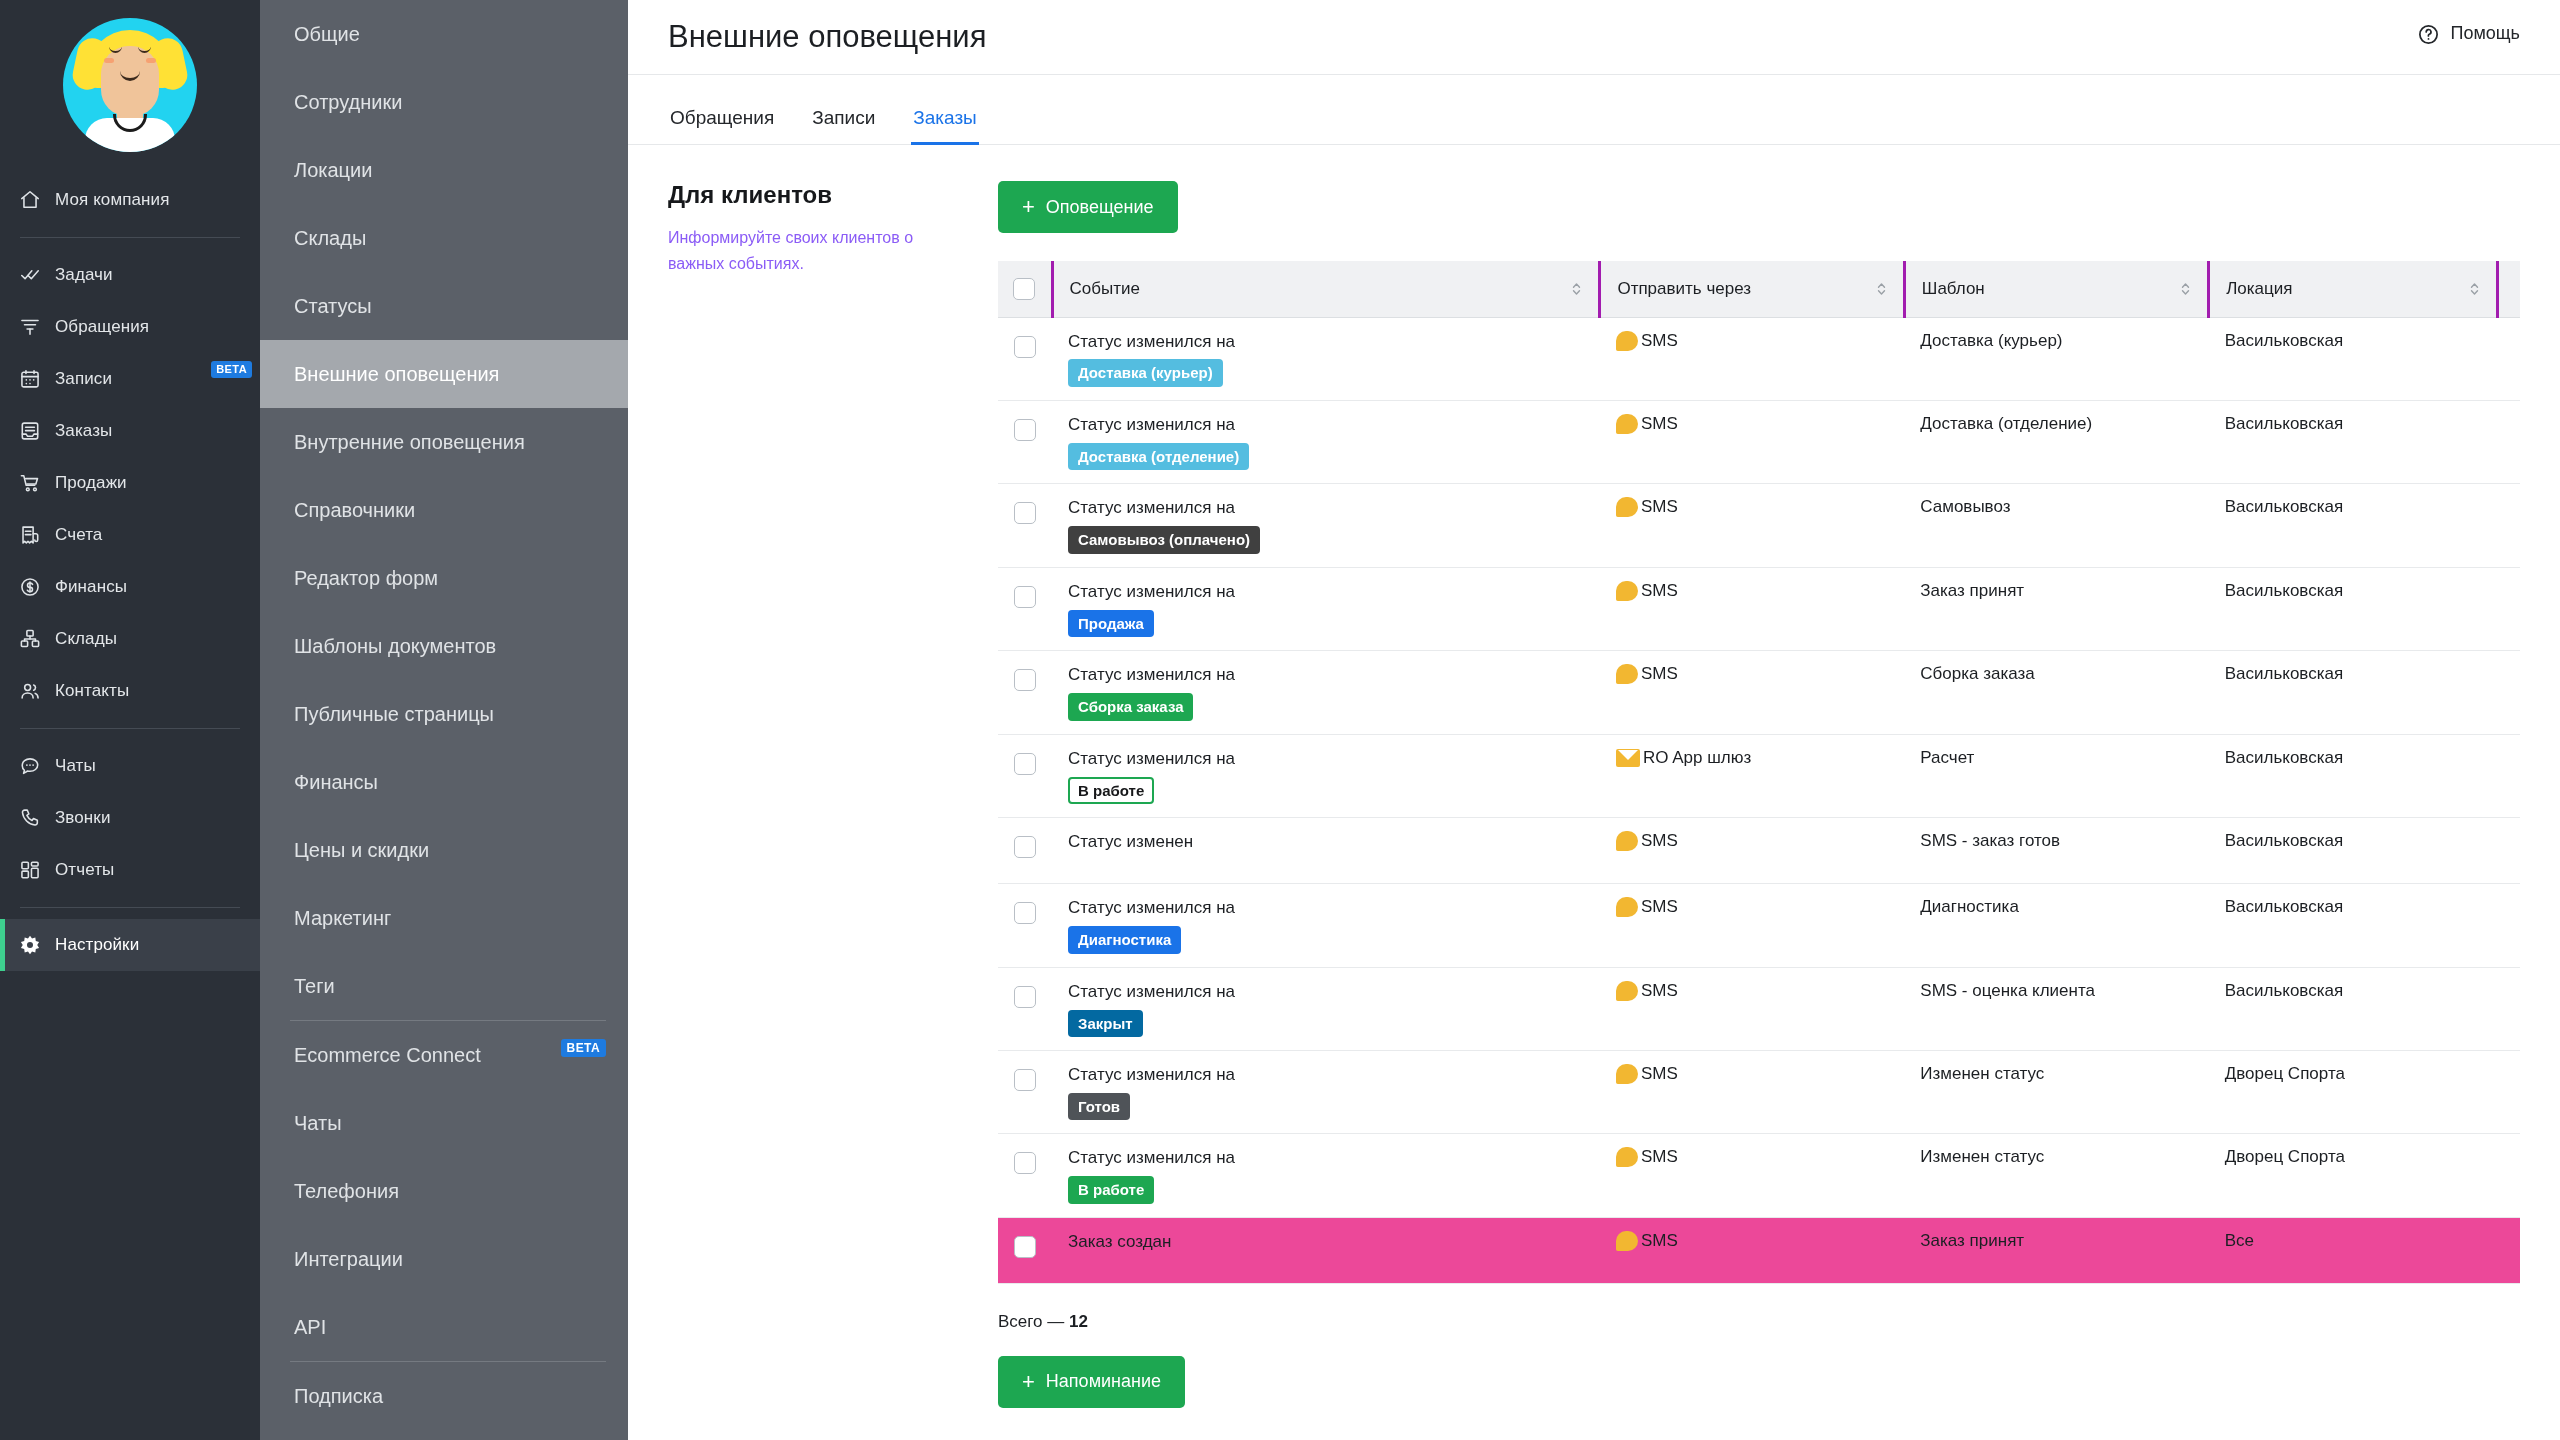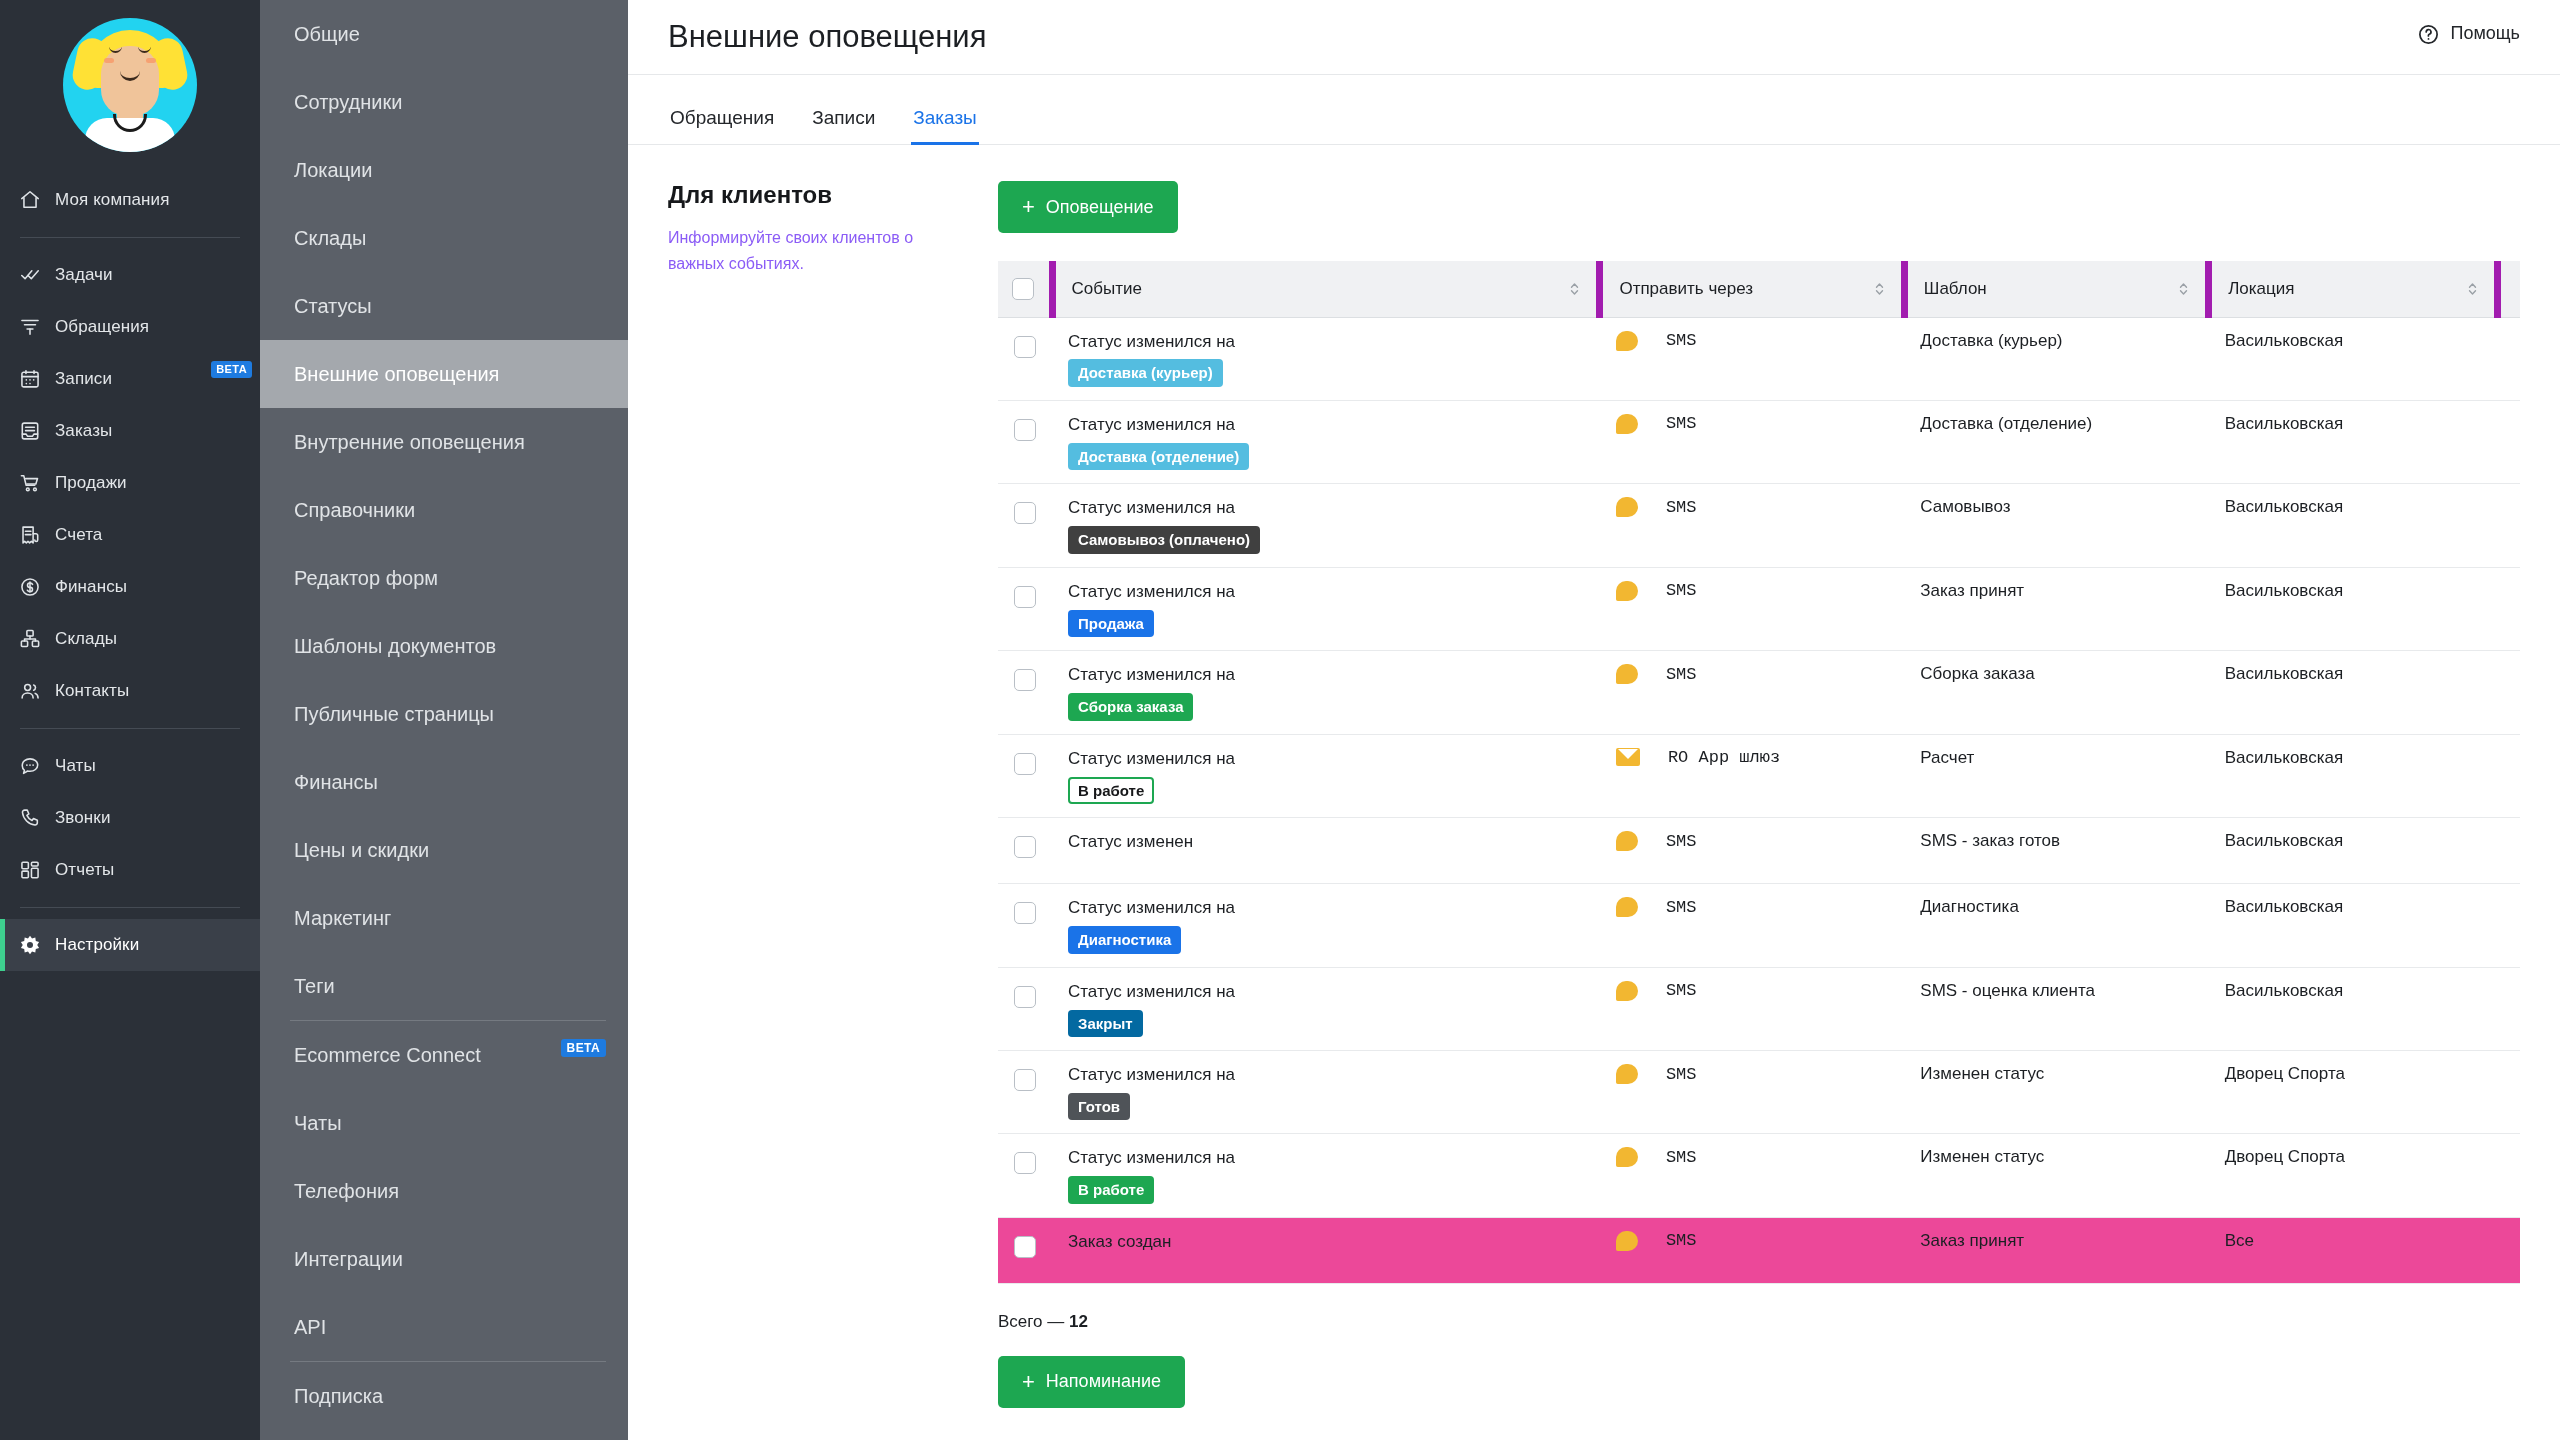--- a/index.html
+++ b/index.html
@@ -147,21 +147,21 @@
     background: #1da751; color: #fff; border: none;
     font-size: 18px; font-family: inherit;
     padding: 0 24px; height: 52px; border-radius: 5px; cursor: pointer;
   }
   .btn-green .plus { font-size: 22px; line-height: 1; font-weight: 400; }
 
   table.grid { width: 100%; border-collapse: collapse; margin-top: 28px; table-layout: fixed; }
   table.grid thead th {
     background: #f0f1f3; height: 56px; text-align: left;
     font-size: 17px; font-weight: 400; color: #1c1f23;
-    border-bottom: 1px solid #dcdfe2; border-right: 7px solid #a21caf;
+    border-bottom: 1px solid #dcdfe2; border-right: 3px solid #a21caf;
     padding: 0 16px; vertical-align: middle;
   }
   table.grid thead th:last-child { border-right: none; }
   .th-inner { display: flex; align-items: center; justify-content: space-between; }
   .sort-ico { display: inline-flex; flex-direction: column; line-height: 0; color: #9aa0a6; }
   .sort-ico svg { width: 11px; height: 16px; }
   .col-chk { width: 54px; padding: 0 !important; text-align: center !important; }
   .col-event { width: 36%; }
   .col-send  { width: 20%; }
   .col-tpl   { width: 20%; }
@@ -178,21 +178,21 @@
     vertical-align: top; height: 66px;
   }
   table.grid tbody tr.highlight td { background: #ec4899; }
   table.grid tbody td.col-chk { vertical-align: top; padding-top: 18px !important; }
   .evt-line { line-height: 1.35; margin-bottom: 6px; }
   .status-badge {
     display: inline-block; padding: 4px 10px; border-radius: 4px;
     font-size: 15px; font-weight: 700; color: #fff; line-height: 1.3;
   }
   .status-badge.outline { background: #ffffff !important; }
-  .send-cell { display: flex; align-items: center; gap: 28px; font-family: Liberation Mono, monospace; }
+  .send-cell { display: flex; align-items: center; gap: 3px; }
   .ico-sms {
     width: 22px; height: 20px; background: #f2b731;
     border-radius: 11px 11px 11px 2px; flex: 0 0 22px; display: inline-block;
   }
   .ico-mail {
     width: 24px; height: 18px; flex: 0 0 24px; position: relative;
     background: #f2b731; border-radius: 2px; overflow: hidden;
   }
   .ico-mail:after {
     content: ""; position: absolute; left: 2px; top: 1px;

